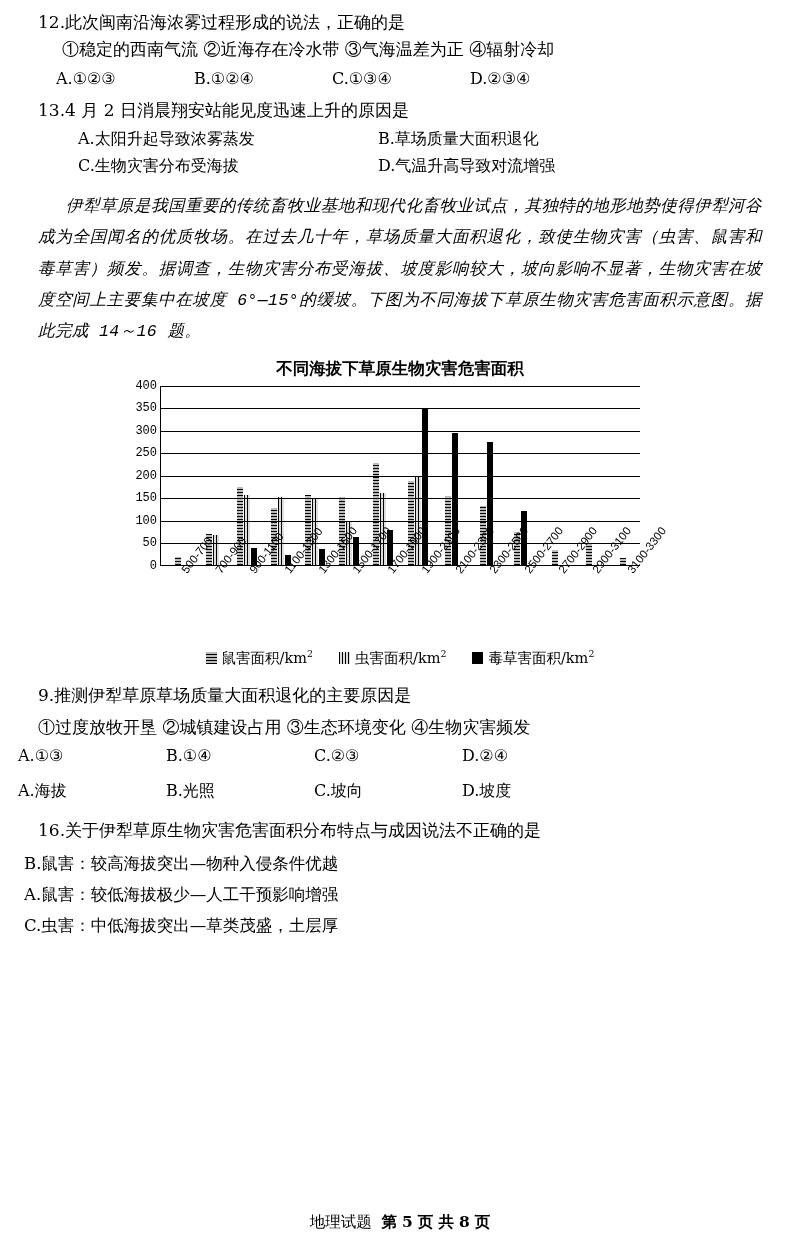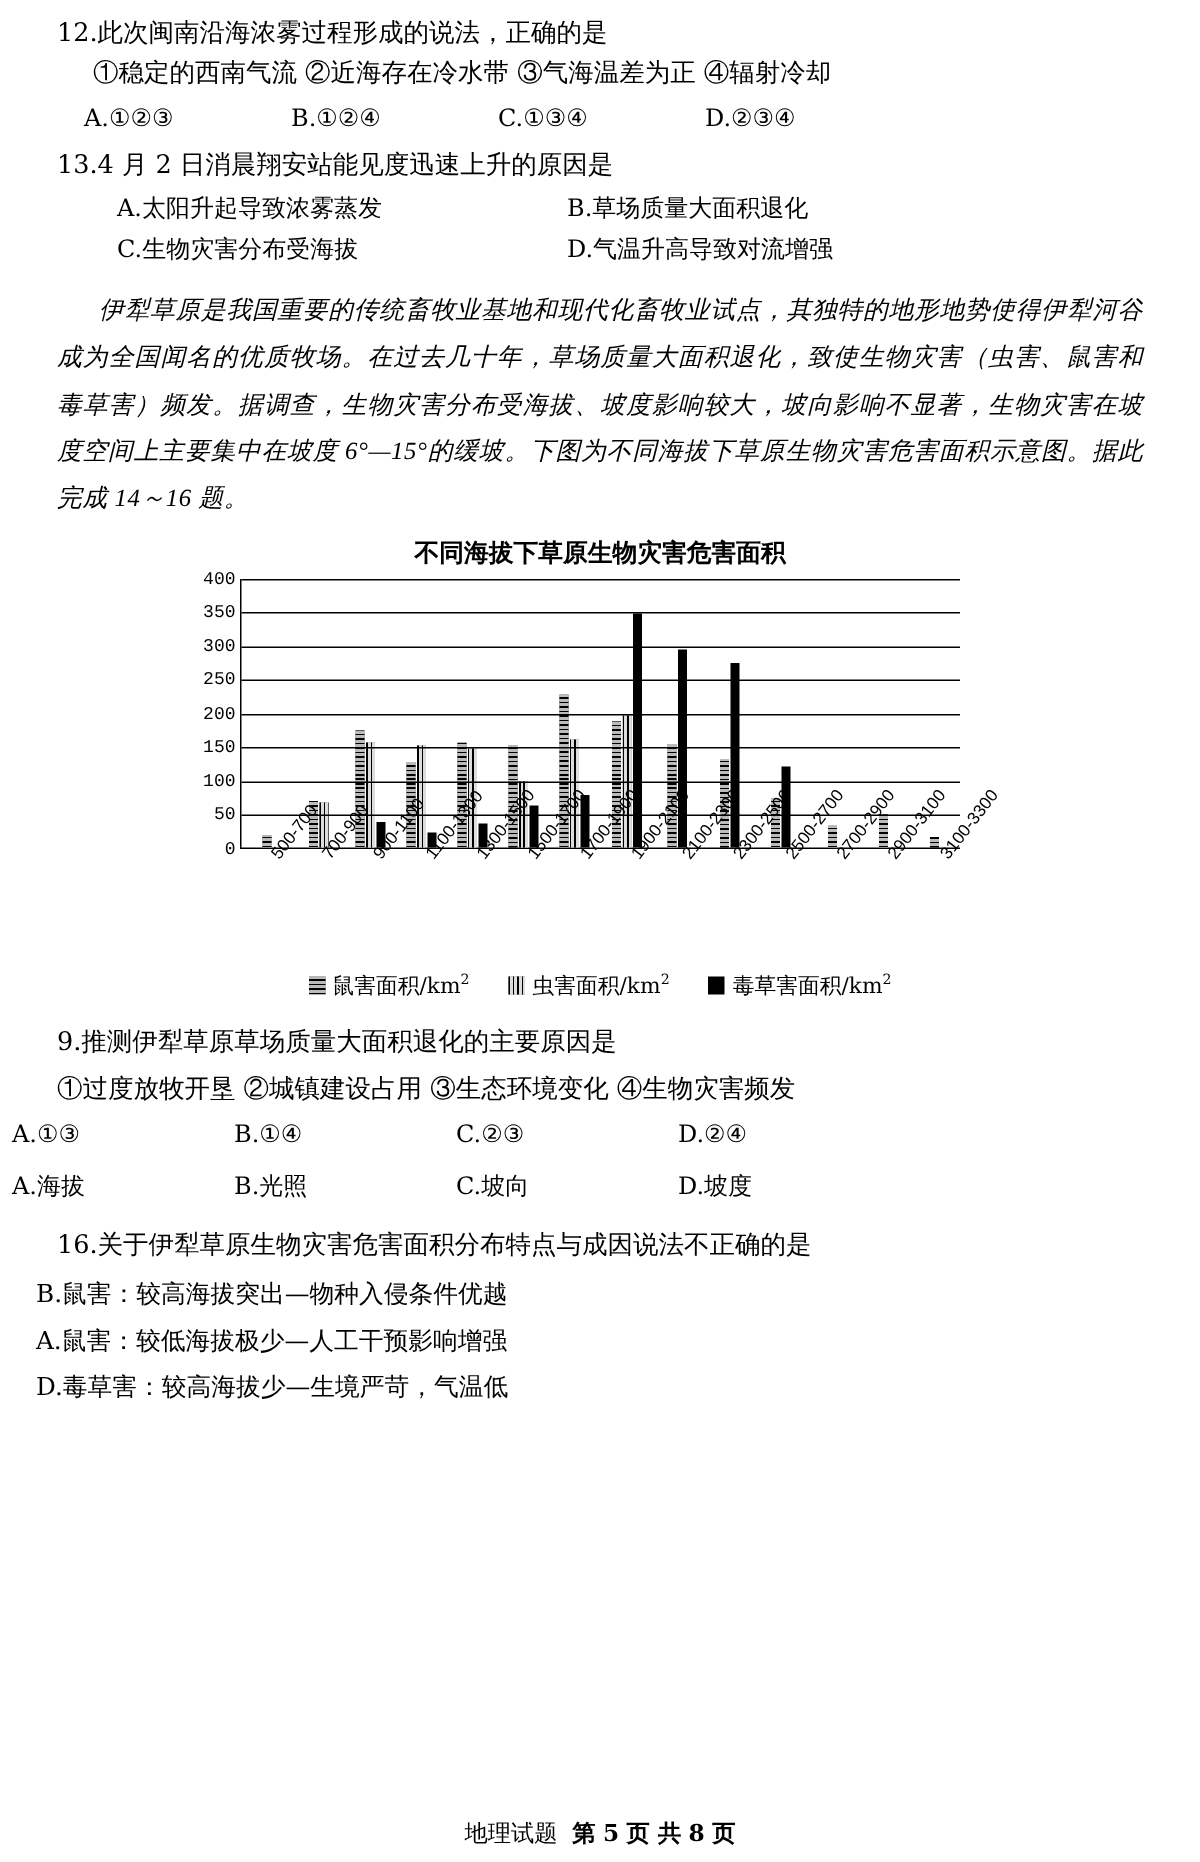--- a/index.html
+++ b/index.html
@@ -12,21 +12,21 @@
     overflow:hidden;
   }
   .page { position:relative; width:800px; height:1241px; padding:0; }
 
   .q-line { font-size:17px; line-height:1.45; margin:0 0 2px 0; }
   .block { margin:0 38px; }
 
   .q-head { margin-top:10px; }
 
   .para {
-    font-family:Liberation Serif, serif;
+    font-family:Liberation Mono, monospace;
     font-size:16.5px;
     line-height:1.9;
     text-align:justify;
     margin:14px 38px 4px 38px;
     font-style:italic;
     letter-spacing:0.4px;
   }
   .para .indent { display:inline-block; width:28px; }
 
   
@@ -95,21 +95,21 @@
   .sw.rat { background-color:#555; background-image:repeating-linear-gradient(0deg,#000 0 1px,#bbb 1px 3px); }
   .sw.insect { background-color:#777; background-image:repeating-linear-gradient(90deg,#000 0 1px,#ddd 1px 3px); }
   .sw.weed { background:#000; }
 
   .sub { vertical-align:super; font-size:0.65em; }
 
   .qlist { margin-top:16px; }
   .q { margin:0 38px; font-size:17px; line-height:1.5; }
   .q + .q { margin-top:4px; }
   .indent-opt { margin-left:24px; }
-  .row4 { display:flex; margin-top:6px; margin-left:8px; }
+  .row4 { display:flex; margin-top:6px; margin-left:18px; }
   .row4 > div { width:148px; }
   .row2 { display:flex; margin-top:6px; margin-left:40px; }
   .row2 > div { width:300px; }
   .choices-line { margin-top:8px; margin-left:18px; display:flex; }
   .choices-line > div { width:138px; }
 
   .q16list { margin-top:8px; }
   .q16list .li { margin:9px 0 0 24px; font-size:16.5px; }
 
   .footer {
@@ -308,21 +308,21 @@
       <div>C.坡向</div>
       <div>D.坡度</div>
     </div>
   </div>
 
   <div style="margin-top:16px;">
     <div class="q">16.关于伊犁草原生物灾害危害面积分布特点与成因说法不正确的是</div>
     <div class="q16list">
       <div class="li">B.鼠害：较高海拔突出—物种入侵条件优越</div>
       <div class="li">A.鼠害：较低海拔极少—人工干预影响增强</div>
-      <div class="li">D.毒草害：较高海拔少—生境严苛，气温低</div>
+      <div class="li">C.虫害：中低海拔突出—草类茂盛，土层厚</div>
     </div>
   </div>
 
   <div class="footer">
     <span>地理试题</span>
     &nbsp;<b>第</b>
     <b>5</b>
     <b>页 共</b>
     <b>8</b>
     <b>页</b>

